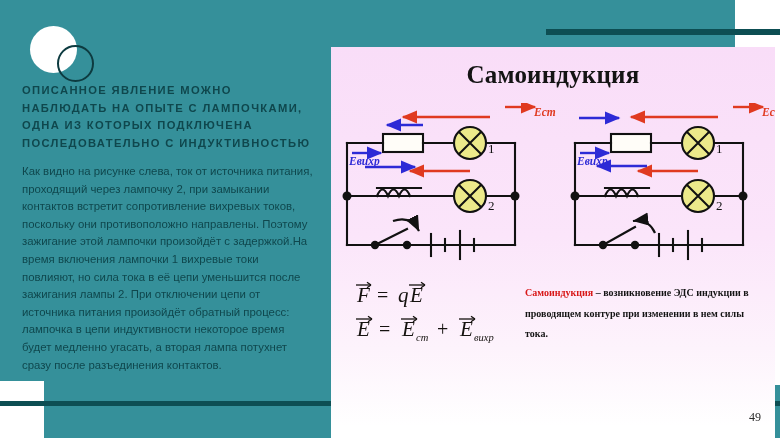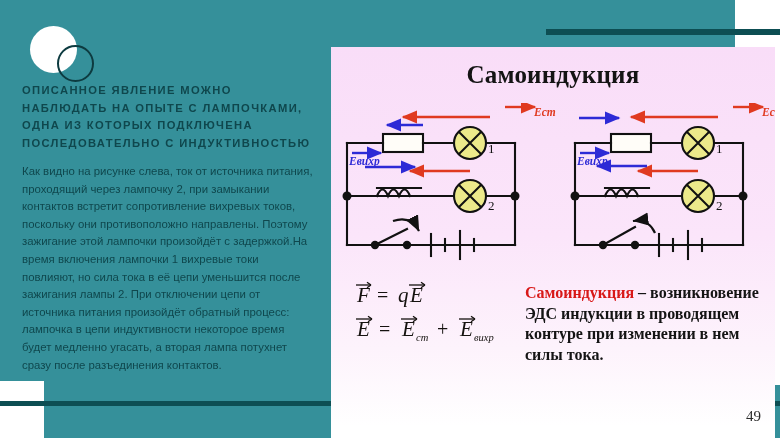--- a/index.html
+++ b/index.html
@@ -120,30 +120,30 @@
     font-family: "Liberation Serif", serif;
     color: #15120f;
   }
   .formula-row { height: 34px; }
   .def-block {
     position: absolute;
     left: 194px; top: 236px;
     width: 240px;
     font-family: "Liberation Serif", serif;
     font-weight: bold;
-    font-size: 16px;
+    font-size: 10px;
     line-height: 20.5px;
     color: #141414;
   }
   .def-term { color: #d81818; }
   .page-num {
     position: absolute;
     right: 14px; bottom: 30px;
     font-family: "Liberation Serif", serif;
-    font-size: 15px;
+    font-size: 12px;
     color: #2a2a2a;
   }
 </style>
 </head>
 <body>
 
 <div id="slide">
 
   <div class="teal-main"></div>
   <div class="white-right-top"></div>

